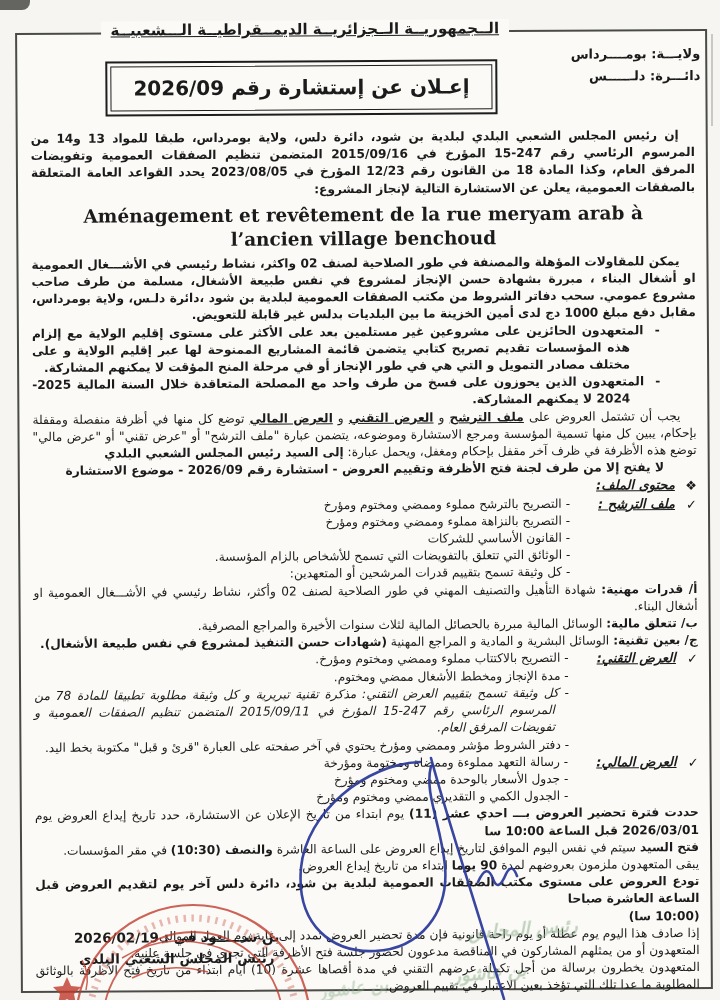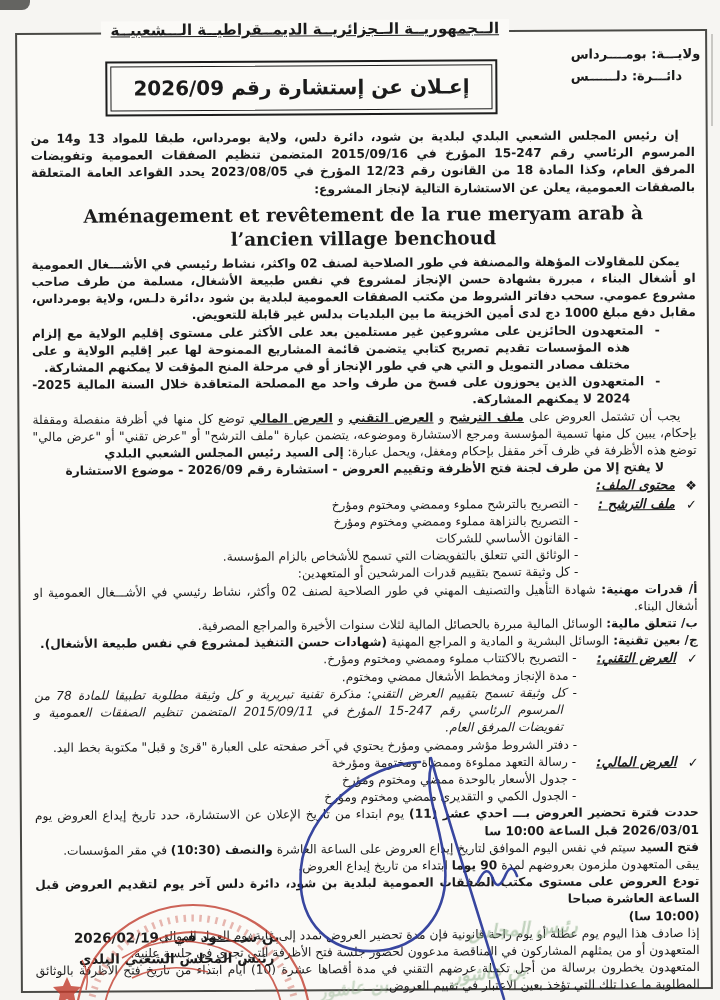--- a/index.html
+++ b/index.html
@@ -14,40 +14,40 @@
 
   .doc-frame{
     position:absolute;left:18px;top:31px;width:688px;height:956px;
     border:2px solid #4a4a46;background:#fbfaf7;
     direction:rtl;transform:rotate(-0.35deg);transform-origin:50% 50%;
   }
   .republic{
     position:absolute;top:-13px;right:196px;background:#fbfaf7;padding:0 10px;
     font-weight:700;font-size:15px;text-decoration:underline;white-space:nowrap;letter-spacing:.3px;
   }
-  .admin{position:absolute;top:12px;right:5px;font-weight:700;font-size:13px;line-height:22px;text-align:left;}
+  .admin{position:absolute;top:12px;right:5px;font-weight:700;font-size:13px;line-height:22px;text-align:right;}
   .notice-box{position:absolute;top:27px;left:88px;width:382px;border:2px solid #1d1d1d;padding:3px;background:#fbfaf7;}
   .notice-inner{border:1.5px solid #1d1d1d;font-weight:700;font-size:20px;text-align:center;padding:9px 4px 10px;}
 
   .doc-body{position:absolute;top:96px;right:11px;left:13px;bottom:4px;font-size:12.2px;line-height:17.2px;}
   .p{text-align:justify;margin:0;}
   .b{font-weight:700;}
   .bu{font-weight:700;text-decoration:underline;margin-top:31px;}
   .w700{font-weight:700;}
   .w400{font-weight:400;}
   .ind{text-indent:16px;}
   .fr-title{
     direction:ltr;font-family:"DejaVu Serif",serif;font-weight:700;font-size:18.5px;
     line-height:24px;text-align:center;margin:5px 18px 4px;
   }
   .dash{padding-right:66px;text-indent:-30px;text-align:justify;}
   .center{text-align:center;}
   .sec{display:flex;align-items:flex-start;}
   .check{width:22px;flex:0 0 22px;font-size:13px;font-weight:700;padding-top:1px;}
-  .sec-head{font-weight:700;font-style:italic;text-decoration:underline;font-size:13px;white-space:nowrap;margin-left:20px;}
+  .sec-head{font-weight:700;font-style:italic;text-decoration:underline;font-size:13px;white-space:nowrap;margin-left:28px;}
   .sec-items{flex:1;}
   .it{padding-right:14px;text-indent:-14px;text-align:right;font-weight:400;}
   .it-just{text-align:justify;}
   .ital{font-style:italic;}
   .sig-block{position:absolute;left:28px;top:893px;width:252px;text-align:center;font-weight:700;font-size:13.5px;line-height:21px;}
 
   .overlay{position:absolute;left:0;top:0;pointer-events:none;}
   .hand{
     position:absolute;color:#8fb08c;font-style:italic;font-weight:700;
     filter:blur(.4px);pointer-events:none;direction:rtl;

